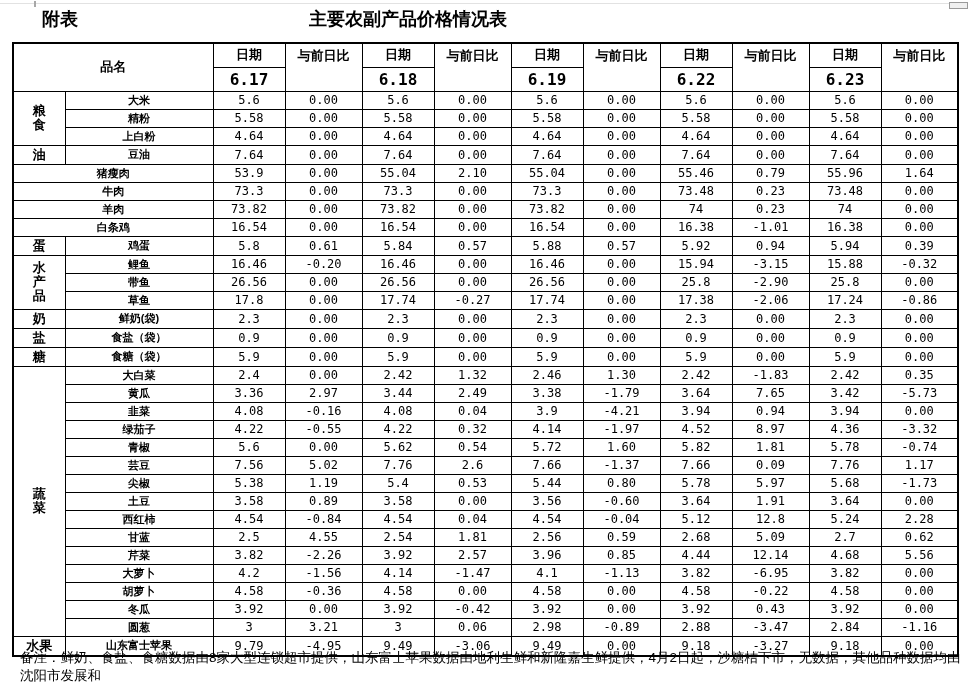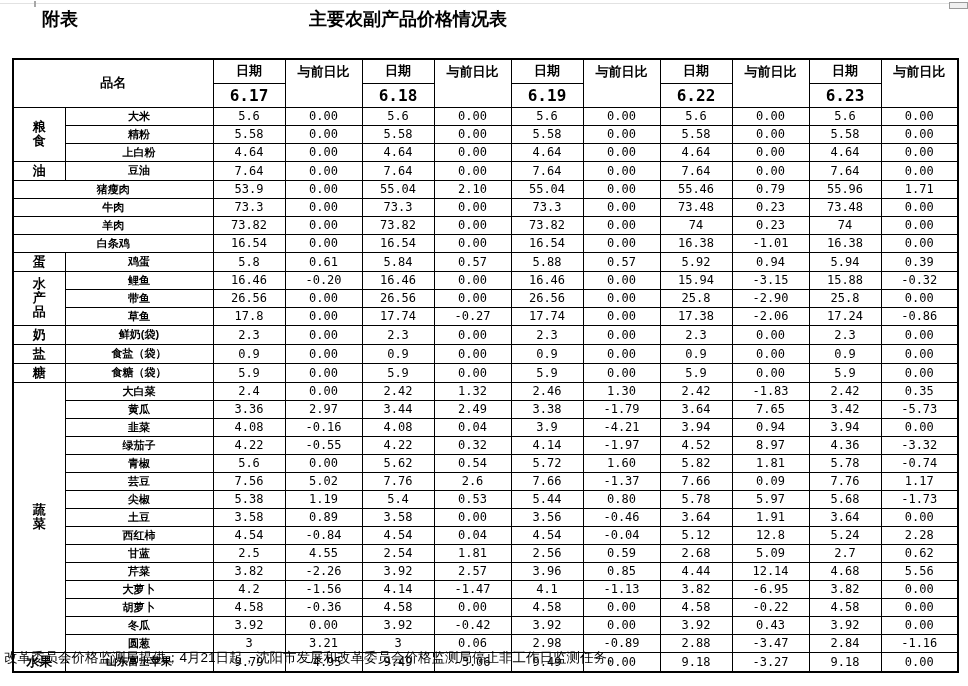--- a/index.html
+++ b/index.html
@@ -7,21 +7,21 @@
     width:968px; height:686px; position:relative; overflow:hidden;
     background:#ffffff; color:#000;
     font-family:"Liberation Sans", sans-serif;
   }
   .top-line { position:absolute; top:3px; left:0; width:968px; height:1px; background:#e2e2e2; }
   .top-tick { position:absolute; top:1px; left:34px; width:2px; height:6px; background:#a8a8a8; }
   .top-pill { position:absolute; top:2px; right:0px; width:17px; height:5px; background:#f0f0f0; border:1px solid #9a9a9a; }
   .corner { position:absolute; top:7px; left:14px; font-size:18px; font-weight:bold;padding-left:28px; }
   .title  { position:absolute; top:7px; left:0; width:816px; text-align:center; font-size:18px; font-weight:bold; }
   #price-table {
-    position:absolute; top:58px; left:12px;
+    position:absolute; top:42px; left:12px;
     border-collapse:collapse; table-layout:fixed;
     border:2px solid #000;
   }
   #price-table th, #price-table td {
     border:1px solid #000; text-align:center; vertical-align:middle;
     padding:0; overflow:hidden; white-space:nowrap;
   }
   #price-table thead tr { height:24px; }
   #price-table th { font-size:13px; font-weight:bold; }
   #price-table th.change-h { vertical-align:top;margin-left:48px; }
@@ -151,21 +151,21 @@
         <td class="name" colspan="2">猪瘦肉</td>
         <td class="num">53.9</td>
         <td class="num">0.00</td>
         <td class="num">55.04</td>
         <td class="num">2.10</td>
         <td class="num">55.04</td>
         <td class="num">0.00</td>
         <td class="num">55.46</td>
         <td class="num">0.79</td>
         <td class="num">55.96</td>
-        <td class="num">1.71</td>
+        <td class="num">1.64</td>
       </tr>
       <tr>
         <td class="name" colspan="2">牛肉</td>
         <td class="num">73.3</td>
         <td class="num">0.00</td>
         <td class="num">73.3</td>
         <td class="num">0.00</td>
         <td class="num">73.3</td>
         <td class="num">0.00</td>
         <td class="num">73.48</td>
@@ -387,21 +387,21 @@
         <td class="num">5.68</td>
         <td class="num">-1.73</td>
       </tr>
       <tr>
         <td class="name">土豆</td>
         <td class="num">3.58</td>
         <td class="num">0.89</td>
         <td class="num">3.58</td>
         <td class="num">0.00</td>
         <td class="num">3.56</td>
-        <td class="num">-0.46</td>
+        <td class="num">-0.60</td>
         <td class="num">3.64</td>
         <td class="num">1.91</td>
         <td class="num">3.64</td>
         <td class="num">0.00</td>
       </tr>
       <tr>
         <td class="name">西红柿</td>
         <td class="num">4.54</td>
         <td class="num">-0.84</td>
         <td class="num">4.54</td>
@@ -502,14 +502,15 @@
         <td class="num">0.00</td>
         <td class="num">9.18</td>
         <td class="num">-3.27</td>
         <td class="num">9.18</td>
         <td class="num">0.00</td>
       </tr>
     </tbody>
   </table>
 
 <div class="notes">
+  <div class="l1">备注：鲜奶、食盐、食糖数据由8家大型连锁超市提供；山东富士苹果数据由地利生鲜和新隆嘉生鲜提供；4月2日起，沙糖桔下市，无数据；其他品种数据均由沈阳市发展和</div>
   <div class="l2">改革委员会价格监测局提供；4月21日起，沈阳市发展和改革委员会价格监测局停止非工作日监测任务。</div>
 </div>
 
 </body></html>

